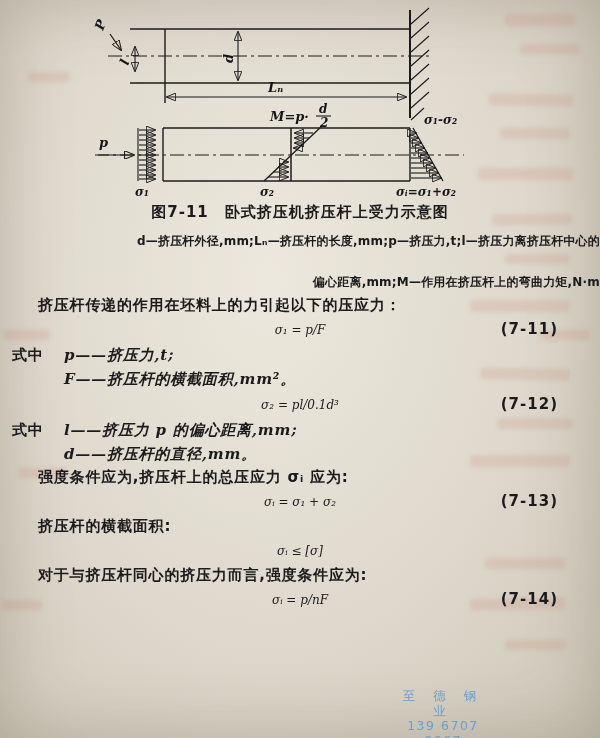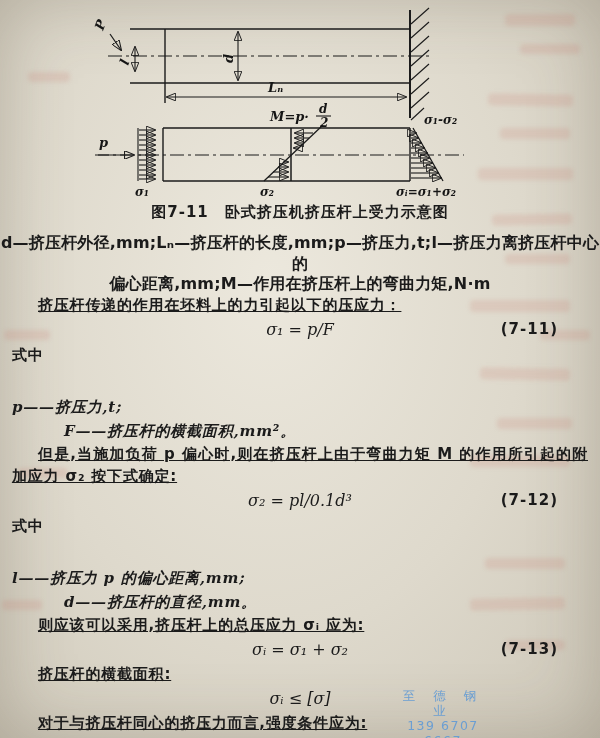--- a/index.html
+++ b/index.html
@@ -17,37 +17,37 @@
          background:rgba(196,110,100,0.17);pointer-events:none;}
   
   .fig{position:absolute;top:0;left:0;}
   .fig line,.fig path,.fig rect{stroke:#1b1b1b;fill:none;}
   .flbl{font-family:"DejaVu Serif", serif;font-style:italic;font-weight:bold;
         font-size:13px;fill:#151515;stroke:none;}
   .fsm{font-size:12px;}
   
   .cap-title{position:absolute;top:203px;left:0;width:600px;text-align:center;
     font-size:15px;font-weight:700;letter-spacing:1px;}
-  .cap-note{position:absolute;left:0;width:600px;text-align:center;
-    font-size:16px;font-weight:700;letter-spacing:0.2px;}
+  .cap-note{position:absolute;left:0;width:600px;text-align:right;
+    font-size:12px;font-weight:700;letter-spacing:0.2px;}
   .cap-note1{top:233px;}
   .cap-note2{top:274px;}
   
   .body{position:absolute;top:294px;left:12px;right:12px;
     font-size:15px;font-weight:600;line-height:22px;letter-spacing:0.8px;
     text-align:justify;}
   .para{margin:0;}
-  .indent{text-indent:26px;text-decoration:underline;}
+  .indent{text-indent:26px;}
   .eqrow{position:relative;height:27px;line-height:27px;text-align:center;
     font-weight:400;letter-spacing:0;}
-  .eq{font-family:"DejaVu Serif", serif;font-style:italic;font-size:16px;}
+  .eq{font-family:"DejaVu Serif", serif;font-style:italic;font-size:12px;}
   .eqnum{position:absolute;right:30px;top:0;
     font-family:"DejaVu Sans", sans-serif;font-style:normal;
     font-weight:700;font-size:15px;letter-spacing:1px;}
-  .where-line{display:flex;line-height:24px;flex-direction:column;}
+  .where-line{display:flex;line-height:24px;}
   .where-label{flex:0 0 52px;}
   .where-line2{padding-left:52px;line-height:24px;}
   .var{font-family:"DejaVu Serif", serif;font-style:italic;}
   
   .wm{position:absolute;left:388px;top:688px;width:110px;text-align:center;
     color:#6b9ed2;font-size:12.5px;line-height:15px;font-weight:400;}
   .wm .l1{letter-spacing:7px;}
   .wm .l2{letter-spacing:1.5px;}
 </style>
 </head>
@@ -201,49 +201,52 @@
       <span class="eqnum">(7-11)</span>
     </div>
 
     <div class="where-line">
       <span class="where-label">式中</span>
       <span class="var">p——挤压力,t;</span>
     </div>
     <div class="where-line2 var">F——挤压杆的横截面积,mm²。</div>
 
 
-    <p class="para indent">但是,当施加负荷 p 偏心时,则在挤压杆上由于弯曲力矩 M 的作用所引起的附加应力 σ₂ 按下式确定:</p>
 
     <div class="eqrow">
       <span class="eq">σ₂ = pl/0.1d³</span>
       <span class="eqnum">(7-12)</span>
     </div>
 
     <div class="where-line">
       <span class="where-label">式中</span>
       <span class="var">l——挤压力 p 的偏心距离,mm;</span>
     </div>
     <div class="where-line2 var">d——挤压杆的直径,mm。</div>
 
-    <p class="para indent">则应该可以采用,挤压杆上的总压应力 σᵢ 应为:</p>
+    <p class="para indent">强度条件应为,挤压杆上的总压应力 σᵢ 应为:</p>
 
     <div class="eqrow">
       <span class="eq">σᵢ = σ₁ + σ₂</span>
       <span class="eqnum">(7-13)</span>
     </div>
 
     <p class="para indent">挤压杆的横截面积:</p>
 
     <div class="eqrow">
       <span class="eq">σᵢ ≤ [σ]</span>
       <span class="eqnum"></span>
     </div>
 
     <p class="para indent">对于与挤压杆同心的挤压力而言,强度条件应为:</p>
 
+    <div class="eqrow">
+      <span class="eq">σᵢ = p/nF</span>
+      <span class="eqnum">(7-14)</span>
+    </div>
 
   </div>
 
   <div class="wm">
     <div class="l1">至 德 钢 业</div>
     <div class="l2">139 6707 6667</div>
   </div>
 
 </div>
 

